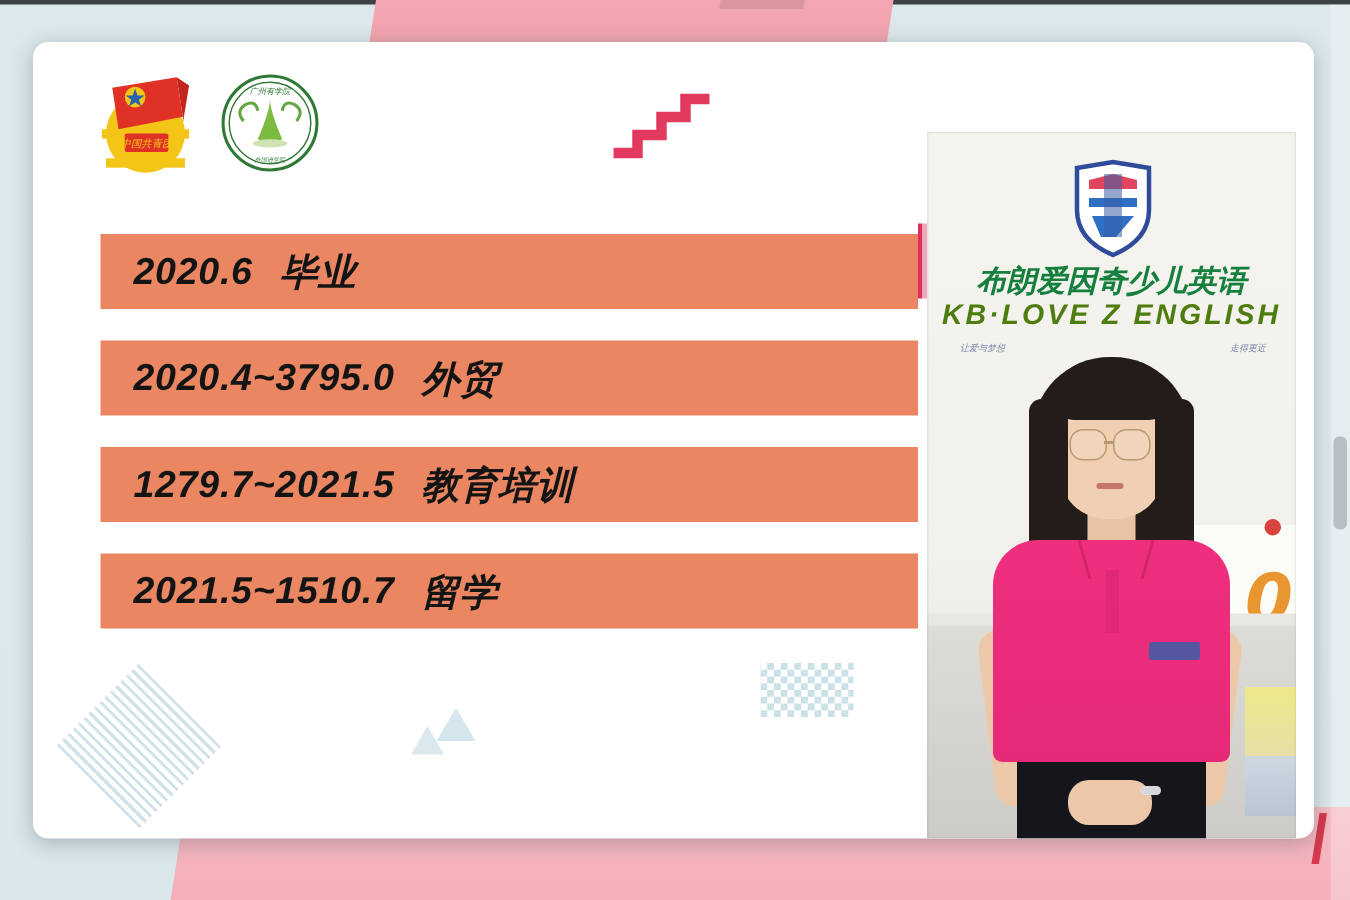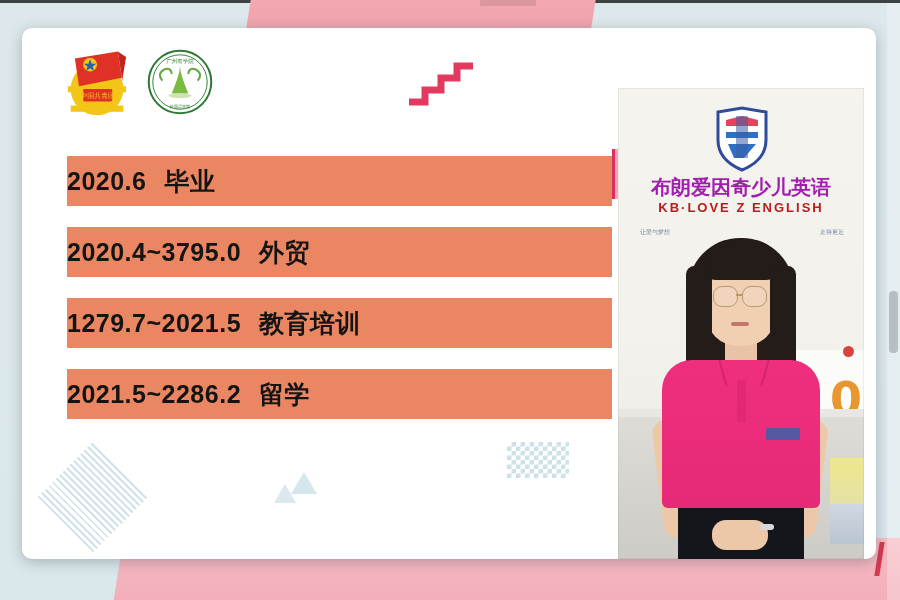--- a/index.html
+++ b/index.html
@@ -7,20 +7,21 @@
     padding: 0;
     background: #0c0c0c;
   }
   #stage {
     position: relative;
     width: 900px;
     height: 600px;
     overflow: hidden;
     font-family: "Liberation Sans", "DejaVu Sans", sans-serif;
     background: #dfe9ec;
+    font-style: italic;
   }
 
   
   .bg-base {
     position: absolute;
     inset: 0;
     background: linear-gradient(180deg, #dde8ec 0%, #dce8ec 60%, #dae7eb 100%);
   }
   .bg-topline {
     position: absolute;
@@ -95,20 +96,21 @@
     left: 45px; top: 128px;
     width: 545px;
   }
   .bar {
     position: relative;
     height: 50px;
     background: #ea8762;
     margin-bottom: 21px;
     display: flex;
     align-items: center;
+    padding-left: 22px;
     box-sizing: border-box;
   }
   .bar:last-child { margin-bottom: 0; }
   .bar-text {
     font-family: "Liberation Sans", "DejaVu Sans", sans-serif;
     font-size: 25px;
     font-weight: 600;
     color: #141414;
     letter-spacing: .5px;
     white-space: nowrap;
@@ -188,32 +190,32 @@
     left: 96px; top: 18px;
     width: 56px; height: 66px;
   }
   .vsign-cn {
     position: absolute;
     left: 50%; top: 86px;
     transform: translateX(-50%);
     font-family: "DejaVu Sans", "Liberation Sans", sans-serif;
     font-size: 20px;
     font-weight: 700;
-    color: #a21caf;
+    color: #15803d;
     white-space: nowrap;
     letter-spacing: 0px;
   }
   .vsign-en {
     position: absolute;
     left: 50%; top: 112px;
     transform: translateX(-50%);
     font-family: "Liberation Sans", sans-serif;
-    font-size: 13px;
+    font-size: 19px;
     font-weight: 700;
-    color: #b91c1c;
+    color: #4d7c0f;
     letter-spacing: 2px;
     white-space: nowrap;
   }
   .vsign-sub {
     position: absolute;
     left: 22px; top: 140px;
     width: 204px;
     display: flex;
     justify-content: space-between;
     font-size: 6px;
@@ -510,21 +512,21 @@
         <span class="bar-text bar-date">2020.4~3795.0</span>
         <span class="bar-text bar-label">外贸</span>
       </div>
 
       <div class="bar">
         <span class="bar-text bar-date">1279.7~2021.5</span>
         <span class="bar-text bar-label">教育培训</span>
       </div>
 
       <div class="bar">
-        <span class="bar-text bar-date">2021.5~2286.2</span>
+        <span class="bar-text bar-date">2021.5~1510.7</span>
         <span class="bar-text bar-label">留学</span>
       </div>
 
     </div>
 
     <div class="diamond-lines"></div>
     <div class="tri-a"></div>
     <div class="tri-b"></div>
     <div class="checker"></div>
 

